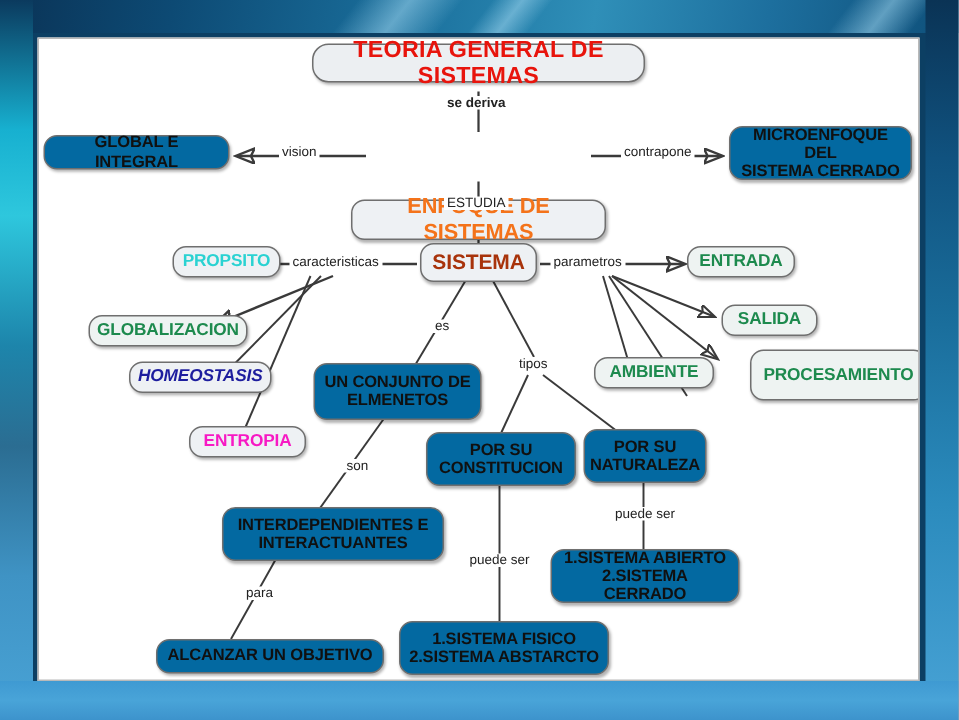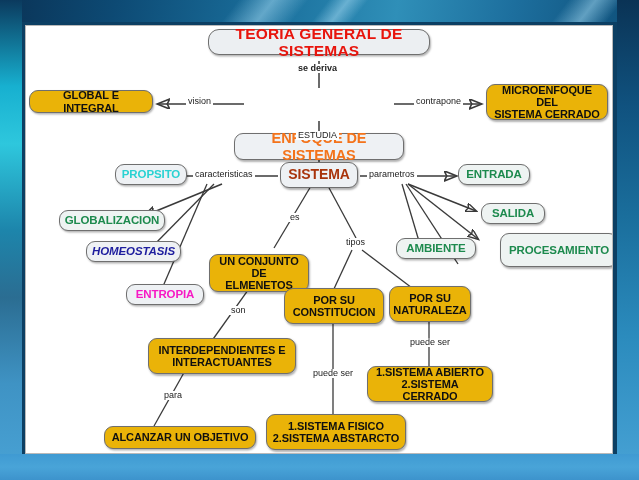--- a/index.html
+++ b/index.html
@@ -58,21 +58,21 @@
     padding:2px 5px;
     white-space:pre-line;
     z-index:3;
   }
   .node.title{
     border-width:1.6px;border-radius:11px;background:#eceff2;
     color:#e8140c;font-size:15.5px;letter-spacing:.2px;
   }
   .node.enfoque{color:#f4731a;font-size:14.5px;background:#eef1f4;margin-top:45px;}
   .node.sistema{color:#a8330b;font-size:14px;background:#eef1f4;}
-  .node.black{color:#101010;font-size:11px;background:#eab308;}
+  .node.black{color:#101010;font-size:11px;background:#0369a1;}
   .node.green{color:#1d8a4e;font-size:11.5px;background:#eef3f2;}
   .node.cyan{color:#2ad2d2;font-size:11.5px;background:#eef1f4;}
   .node.navy{color:#1d1d9e;font-size:11.5px;background:#eef1f4;font-style:italic;}
   .node.magenta{color:#f719c4;font-size:11.5px;background:#eef1f4;}
   
   .lbl{
     position:absolute;
     font-size:9px;color:#222;font-weight:normal;
     background:#ffffff;
     padding:0 2px;white-space:nowrap;z-index:4;
@@ -161,21 +161,21 @@
 
     <div class="node green" style="left:432px;top:138px;width:72px;height:21px;">ENTRADA</div>
 
     <div class="node green" style="left:455px;top:177px;width:64px;height:21px;">SALIDA</div>
 
     <div class="node green" style="left:474px;top:207px;width:118px;height:34px;">PROCESAMIENTO</div>
 
 
     <div class="node green" style="left:370px;top:212px;width:80px;height:21px;">AMBIENTE</div>
 
-    <div class="node black" style="left:183px;top:228px;width:100px;height:38px;">UN CONJUNTO DE
+    <div class="node black" style="left:183px;top:216px;width:112px;height:38px;">UN CONJUNTO DE
 ELMENETOS</div>
 
     <div class="node black" style="left:258px;top:262px;width:100px;height:36px;">POR SU
 CONSTITUCION</div>
 
     <div class="node black" style="left:363px;top:260px;width:82px;height:36px;">POR SU
 NATURALEZA</div>
 
     <div class="node black" style="left:122px;top:312px;width:148px;height:36px;">INTERDEPENDIENTES E
 INTERACTUANTES</div>

